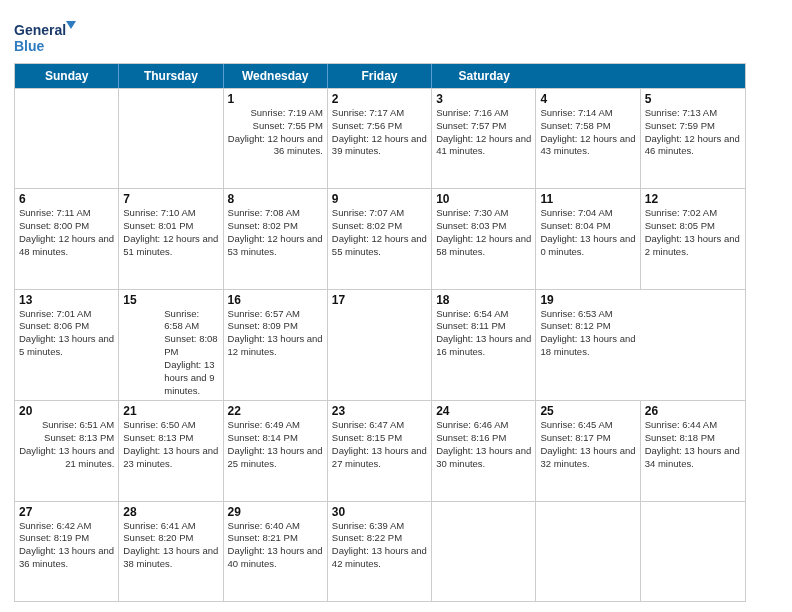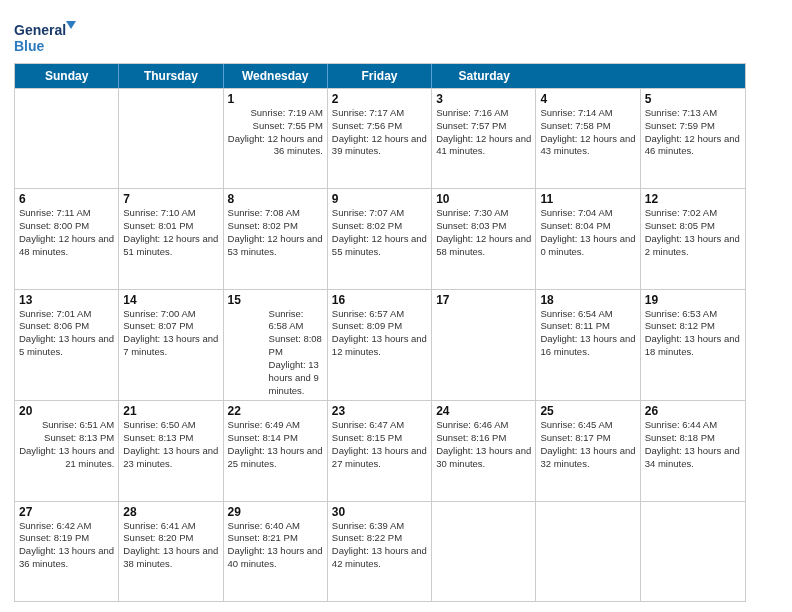--- a/index.html
+++ b/index.html
@@ -202,26 +202,20 @@
           </div>
         </div>
         <div class="cal-row">
           <div class="cal-cell">
             <div class="cell-date">13</div>
             <div class="cell-info" style="white-space: pre-line;">Sunrise: 7:01 AM
 Sunset: 8:06 PM
 Daylight: 13 hours and 5 minutes.</div>
           </div>
           <div class="cal-cell">
-            <div class="cell-date">14</div>
-            <div class="cell-info" style="white-space: pre-line;">Sunrise: 7:00 AM
-Sunset: 8:07 PM
-Daylight: 13 hours and 7 minutes.</div>
-          </div>
-          <div class="cal-cell">
             <div class="cell-date">15</div>
             <div class="cell-info" style="white-space: pre-line; margin-left: 41px;">Sunrise: 6:58 AM
 Sunset: 8:08 PM
 Daylight: 13 hours and 9 minutes.</div>
           </div>
           <div class="cal-cell">
             <div class="cell-date">16</div>
             <div class="cell-info" style="white-space: pre-line;">Sunrise: 6:57 AM
 Sunset: 8:09 PM
 Daylight: 13 hours and 12 minutes.</div>

